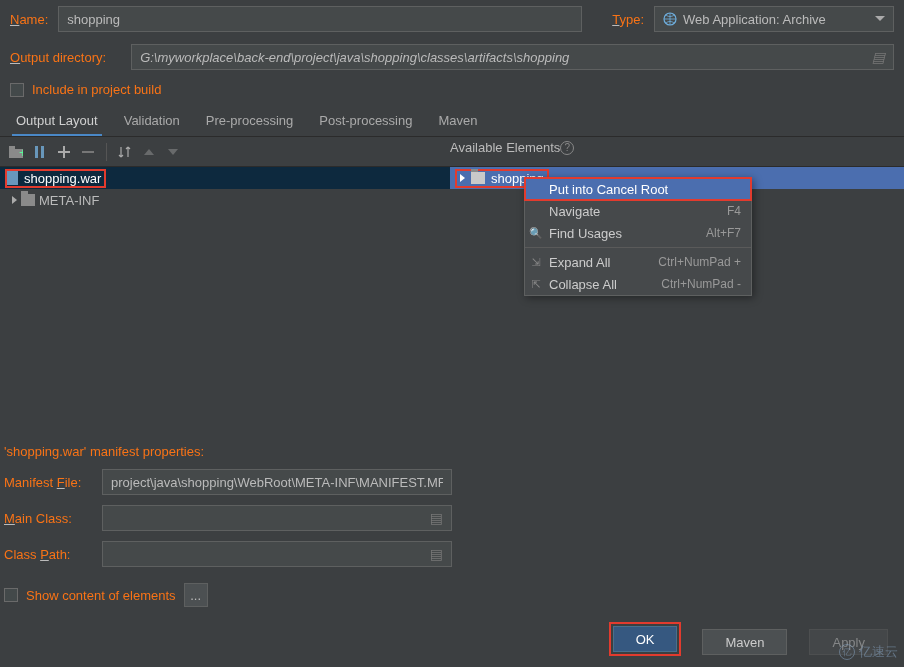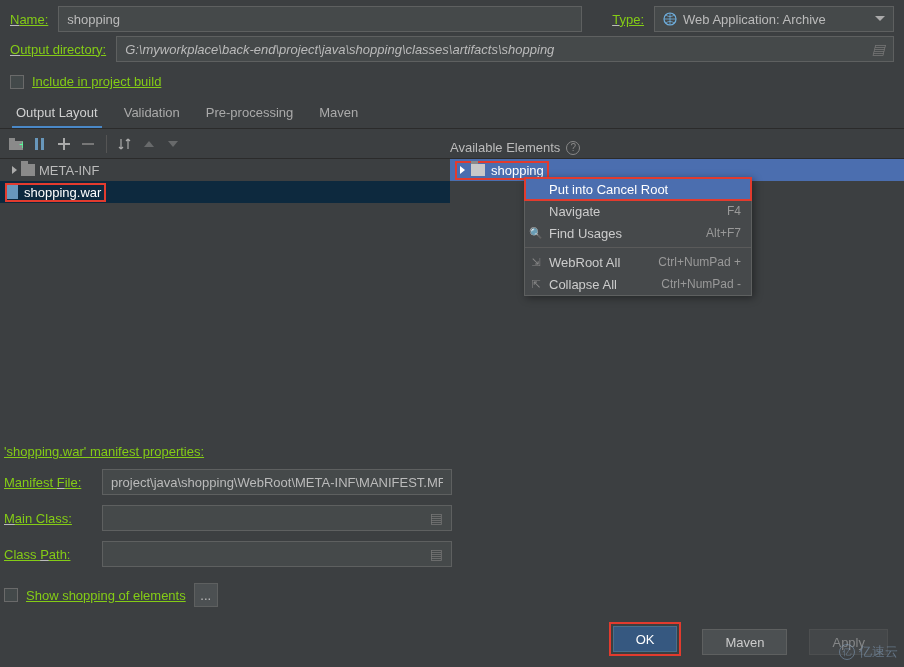--- a/index.html
+++ b/index.html
@@ -1,39 +1,39 @@
 <!DOCTYPE html>
 <html><head>
 <meta charset="utf-8">
 <style>
 * { box-sizing: border-box; margin: 0; padding: 0; font-family: "Segoe UI", Arial, sans-serif; font-size: 13px; }
 body { background: #3c3f41; color: #bbbbbb; width: 904px; height: 667px; overflow: hidden; position: relative; }
 .row { display: flex; align-items: center; }
-.label { color: #84cc16; text-decoration: underline; }
+.label { color: #f97316; }
 .underline { text-decoration: underline; text-decoration-color: #bbbbbb; }
 input[type="text"], .text-field, .select-field {
   background: #45494a; border: 1px solid #5e6060; color: #bbbbbb; padding: 4px 8px; height: 26px;
 }
 .select-field { display: flex; align-items: center; justify-content: space-between; }
 .top-section { padding: 6px 10px 0 10px; }
 .name-row { gap: 10px; }
 .name-row input { flex: 1; }
 .type-label { margin-left: 20px; }
 .select-field { width: 240px; }
-.outdir-row { margin-top: 4px; gap: 10px; }
+.outdir-row { margin-top: 12px; gap: 25px; }
 .outdir-row .text-field { flex: 1; display: flex; align-items: center; justify-content: space-between; font-style: italic; }
 .checkbox-row { margin-top: 12px; display: flex; align-items: center; gap: 8px; }
 .checkbox { width: 14px; height: 14px; border: 1px solid #6a6a6a; background: #43494a; }
 .tabs { display: flex; gap: 18px; margin-top: 10px; padding-left: 12px; border-bottom: 1px solid #2b2b2b; }
 .tab { padding: 6px 4px; color: #aaaaaa; cursor: pointer; }
 .tab.active { color: #d0d0d0; border-bottom: 2px solid #4a88c7; text-align: center; }
 .toolbar { display: flex; align-items: center; gap: 4px; padding: 4px 6px; border-bottom: 1px solid #2b2b2b; height: 30px; }
 .tool-icon { width: 20px; height: 20px; display: flex; align-items: center; justify-content: center; color: #a0a0a0; }
 .tool-sep { width: 1px; height: 18px; background: #555; margin: 0 4px; }
-.available-header { position: absolute; left: 450px; top: 140px; color: #bbbbbb; display: flex; align-items: center; gap: 6px; }
+.available-header { position: absolute; left: 450px; top: 140px; color: #bbbbbb; display: flex; align-items: center; }
 .help-circle { width: 14px; height: 14px; border: 1px solid #888; border-radius: 50%; display: flex; align-items: center; justify-content: center; font-size: 10px; color: #888; }
 .panels { display: flex; height: 280px; }
 .left-panel { width: 450px; background: #3c3f41; }
 .right-panel { flex: 1; background: #3c3f41; position: relative; }
 .tree-row { display: flex; align-items: center; height: 22px; padding-left: 6px; gap: 4px; }
 .tree-row.selected { background: #0d293e; color: #fff; }
 .tree-row.selected-light { background: #4b6eaf; color:#fff; }
 .red-box { outline: 2px solid #e23b2e; outline-offset: -1px; }
 .arrow-right { width: 0; height: 0; border-top: 4px solid transparent; border-bottom: 4px solid transparent; border-left: 5px solid #aaa; }
 .arrow-right.white { border-left-color: #fff; }
@@ -92,20 +92,21 @@
   <div class="checkbox-row">
     <div class="checkbox"></div>
     <span class="label">Include in project build</span>
   </div>
 </div>
 
 <div class="tabs">
   <div class="tab active">Output Layout</div>
   <div class="tab">Validation</div>
   <div class="tab">Pre-processing</div>
+  <div class="tab">Post-processing</div>
   <div class="tab">Maven</div>
 </div>
 
 <div class="toolbar">
   <div class="tool-icon">
       <svg width="14" height="12">
         <rect x="0" y="3" width="14" height="9" fill="#8a8a8a"></rect>
         <rect x="0" y="0" width="6" height="3" fill="#8a8a8a"></rect>
         <text x="10" y="11" font-size="8" fill="#5f9">+</text>
       </svg>
@@ -144,30 +145,30 @@
     </div>
 </div>
 
 <div class="available-header">
   <span>Available Elements</span>
   <div class="help-circle">?</div>
 </div>
 
 <div class="panels">
   <div class="left-panel">
-    <div class="tree-row" style="padding-left:12px;">
-      <div class="arrow-right"></div>
-      <div class="folder-icon"></div>
-      <span>META-INF</span>
-    </div>
     <div class="tree-row selected">
       <div class="red-box" style="display:flex; align-items:center; gap:6px; padding:1px 4px 1px 0;">
         <div class="archive-icon"></div>
         <span>shopping.war</span>
       </div>
+    </div>
+    <div class="tree-row" style="padding-left:12px;">
+      <div class="arrow-right"></div>
+      <div class="folder-icon"></div>
+      <span>META-INF</span>
     </div>
   </div>
 
   <div class="right-panel">
     <div class="tree-row selected-light">
       <div class="red-box" style="display:flex; align-items:center; gap:6px; padding:1px 4px;">
         <div class="arrow-right white"></div>
         <div class="folder-icon" style="background:#c9c9c9;"></div>
         <span>shopping</span>
       </div>
@@ -184,21 +185,21 @@
       <span class="shortcut">F4</span>
   </div>
   <div class="menu-item">
     <span class="menu-icon">🔍</span>
     <span>Find Usages</span>
       <span class="shortcut">Alt+F7</span>
   </div>
   <div class="menu-sep"></div>
   <div class="menu-item">
     <span class="menu-icon">⇲</span>
-    <span>WebRoot All</span>
+    <span>Expand All</span>
       <span class="shortcut">Ctrl+NumPad +</span>
   </div>
   <div class="menu-item">
     <span class="menu-icon">⇱</span>
     <span>Collapse All</span>
       <span class="shortcut">Ctrl+NumPad -</span>
   </div>
 </div>
 
 <div class="properties-section">
@@ -218,21 +219,21 @@
   </div>
   <div class="prop-row">
     <span class="label">Class <span class="underline">P</span>ath:</span>
     <div class="text-field">
       <span></span>
         <span class="browse-icon">▤</span>
     </div>
   </div>
   <div class="checkbox-row" style="margin-top:16px;">
     <div class="checkbox"></div>
-    <span class="label">Show shopping of elements</span>
+    <span class="label">Show content of elements</span>
     <div class="small-btn">...</div>
   </div>
 </div>
 
 <div class="bottom-buttons">
   <div class="red-box" style="padding:3px;">
     <div class="btn primary">OK</div>
   </div>
   <div class="btn">Maven</div>
   <div class="btn" style="opacity:.5">Apply</div>

